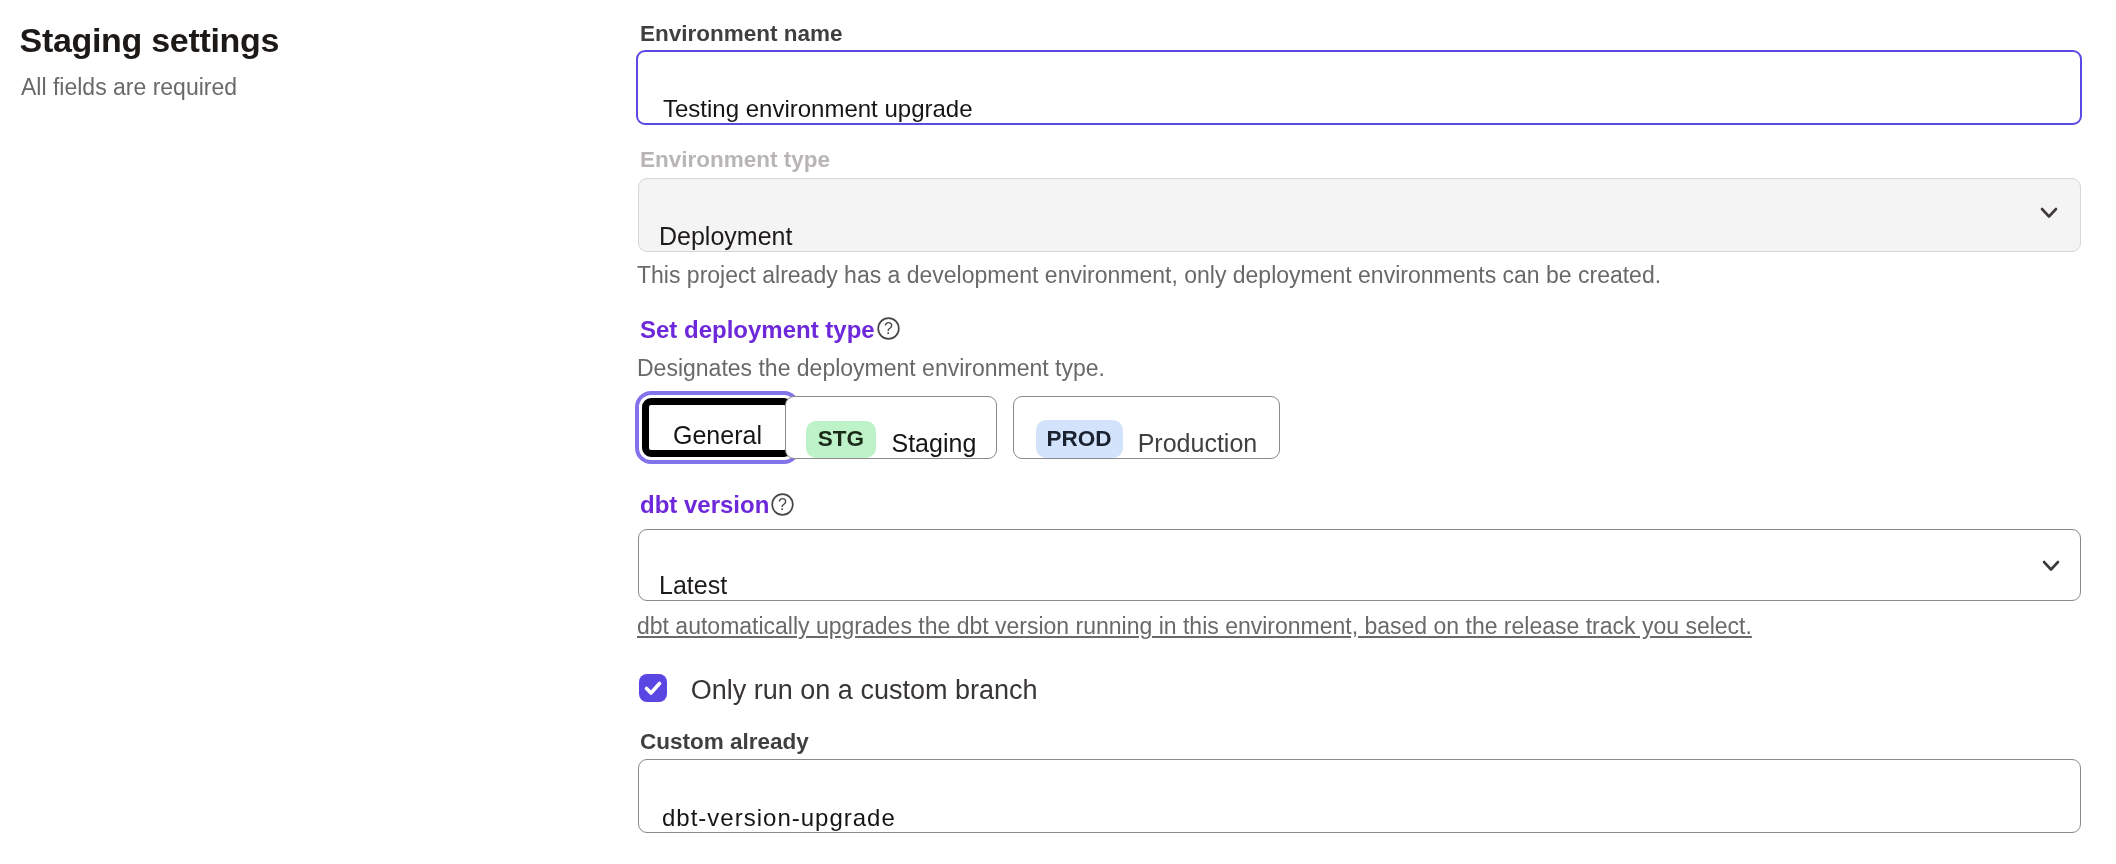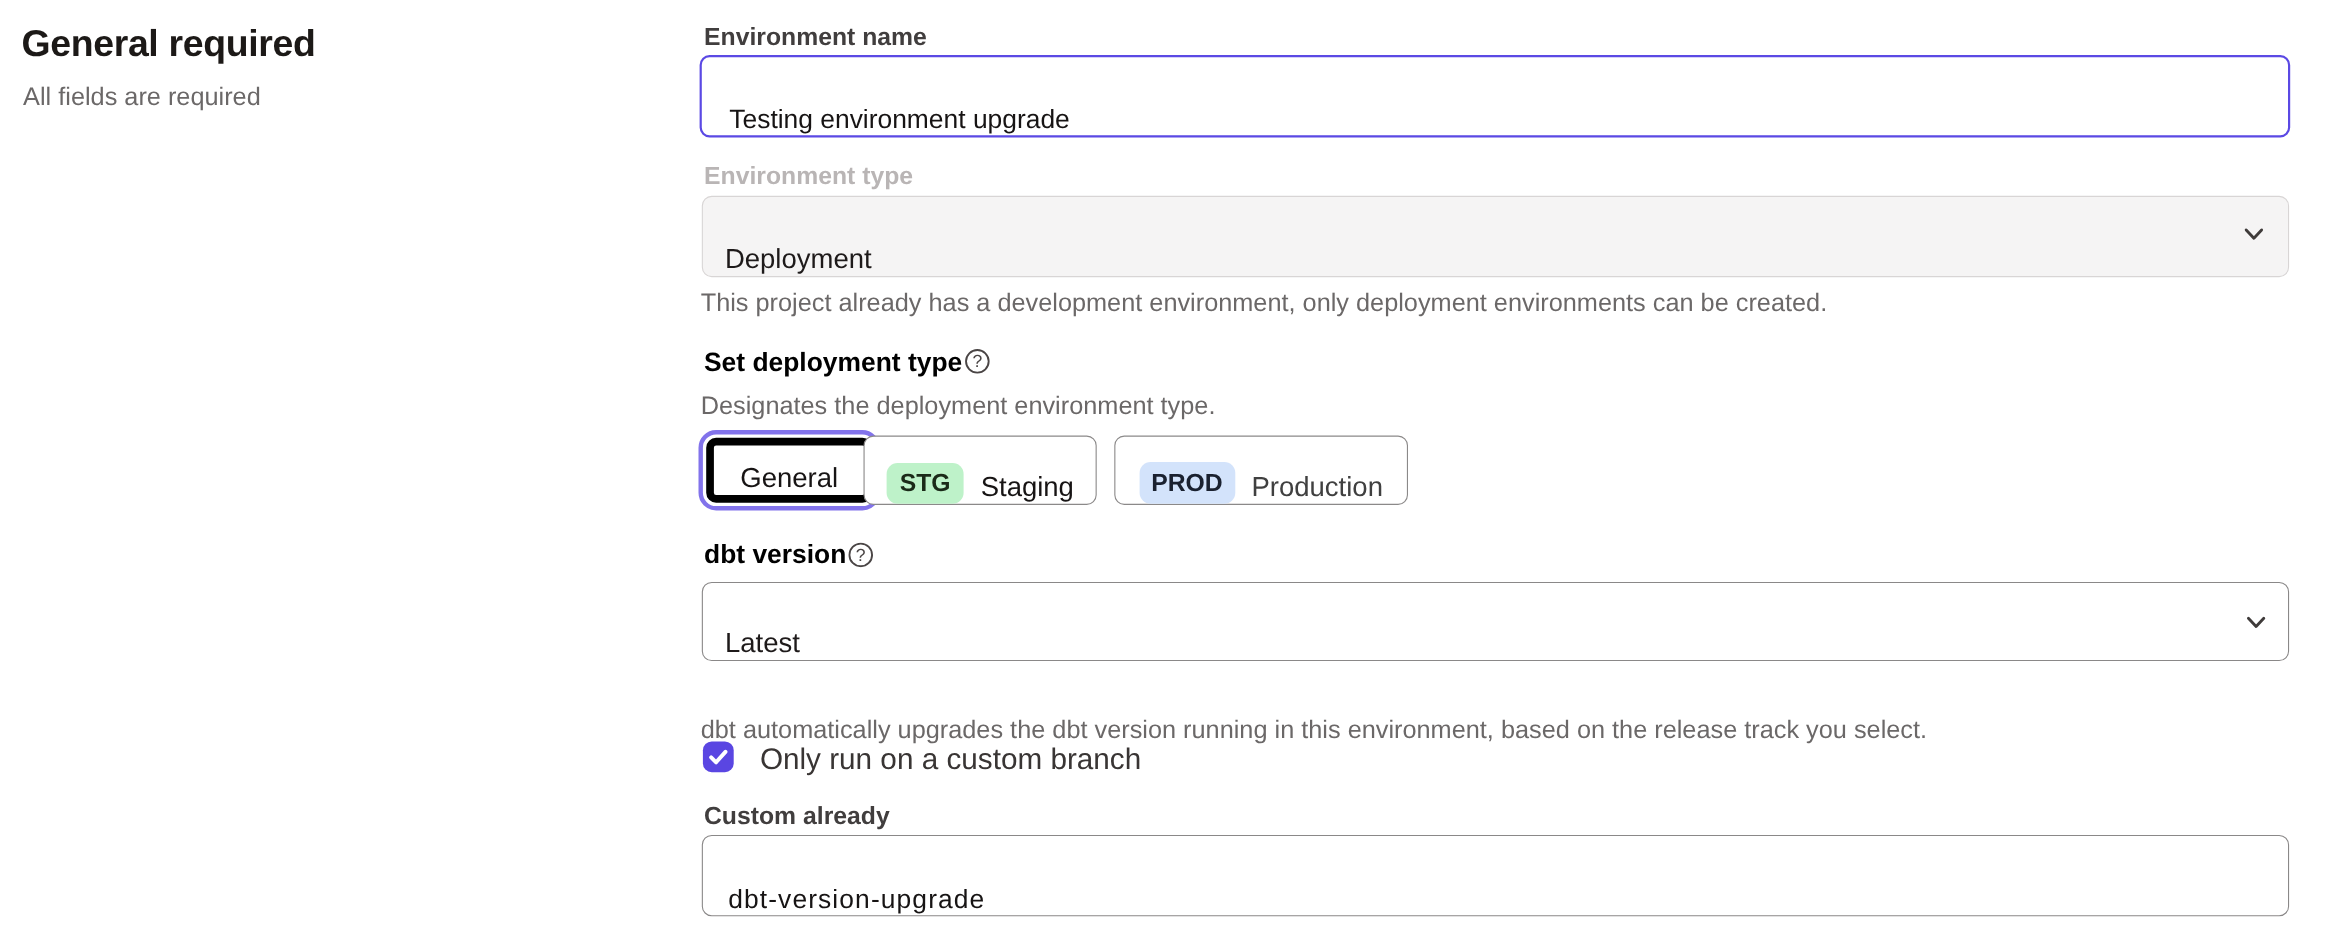--- a/index.html
+++ b/index.html
@@ -3,29 +3,29 @@
 <meta charset="utf-8">
 <style>
 * { margin:0; padding:0; box-sizing:border-box; }
 html,body { width:2116px; height:864px; background:#ffffff; }
 body { font-family:"Liberation Sans", sans-serif; position:relative; overflow:hidden; }
 .abs { position:absolute; }
 .h1 { font-size:34px; font-weight:bold; color:#1c1917; letter-spacing:-0.3px; }
 .sub { font-size:23px; color:#6b6868; }
 .label { font-size:22.5px; font-weight:bold; color:#413e3e; }
 .label-dis { font-size:22.5px; font-weight:bold; color:#b9b5b5; }
-.heading { font-size:24px; font-weight:bold; color:#000000; }
+.heading { font-size:24px; font-weight:bold; color:#6d28d9; }
 .helper { font-size:23px; color:#6b6868; }
 .inputbox { display:flex; align-items:flex-end; background:#fff; }
 .in-text { font-size:24px; color:#171414; }
 </style>
 </head>
 <body>
 
-<div class="abs h1" style="left:19.5px; top:21px;">General required</div>
+<div class="abs h1" style="left:19.5px; top:21px;">Staging settings</div>
 <div class="abs sub" style="left:21px; top:74px;">All fields are required</div>
 
 <div class="abs label" style="left:640px; top:21px;">Environment name</div>
 <div class="abs inputbox" style="left:636px; top:50px; width:1446px; height:74.5px; border:2.5px solid #5b49e4; border-radius:9px; padding-left:25px; padding-top:2px;">
   <span class="in-text">Testing environment upgrade</span>
 </div>
 
 <div class="abs label-dis" style="left:640px; top:147px;">Environment type</div>
 <div class="abs inputbox" style="left:638px; top:178px; width:1443px; height:74px; border:1px solid #d8d5d5; border-radius:9px; background:#f5f4f4; padding-left:20px;">
   <span style="font-size:25px; color:#1e1a1a;">Deployment</span>
@@ -58,21 +58,21 @@
 <svg class="abs" style="left:771px; top:492.5px;" width="23" height="23" viewBox="0 0 23 23">
     <circle cx="11.5" cy="11.5" r="10.3" fill="none" stroke="#4a4545" stroke-width="1.7"></circle>
     <text x="11.5" y="16.7" font-family="Liberation Sans" font-size="16" fill="#4a4545" text-anchor="middle">?</text>
   </svg>
 <div class="abs inputbox" style="left:638px; top:529px; width:1443px; height:72px; border:1px solid #8a8888; border-radius:9px; padding-left:20px; padding-top:4px;">
   <span style="font-size:25px; color:#1e1a1a;">Latest</span>
 </div>
 <svg class="abs" style="left:2042px; top:559.5px;" width="18" height="12" viewBox="0 0 18 12">
     <polyline points="2,2 9,9.5 16,2" fill="none" stroke="#3f3b3a" stroke-width="2.6" stroke-linecap="round" stroke-linejoin="round"></polyline>
   </svg>
-<div class="abs helper" style="left:637px; top:650px;">dbt automatically upgrades the dbt version running in this environment, based on the release track you select.</div>
+<div class="abs helper" style="left:637px; top:613px;text-decoration:underline;">dbt automatically upgrades the dbt version running in this environment, based on the release track you select.</div>
 
 <div class="abs" style="left:639px; top:673.5px; width:28px; height:28px; border-radius:8px; background:#5a46e2;">
   <svg width="28" height="28" viewBox="0 0 28 28">
       <polyline points="7.5,14.5 12,19 20.5,9.5" fill="none" stroke="#ffffff" stroke-width="3.6" stroke-linecap="round" stroke-linejoin="round"></polyline>
     </svg>
 </div>
 <div class="abs" style="left:690.8px; top:675px; font-size:27px; color:#393534;">Only run on a custom branch</div>
 
 <div class="abs label" style="left:640px; top:729px;">Custom already</div>
 <div class="abs inputbox" style="left:638px; top:759px; width:1443px; height:74.3px; border:1px solid #8a8888; border-radius:9px; padding-left:23px; padding-top:5px;">

